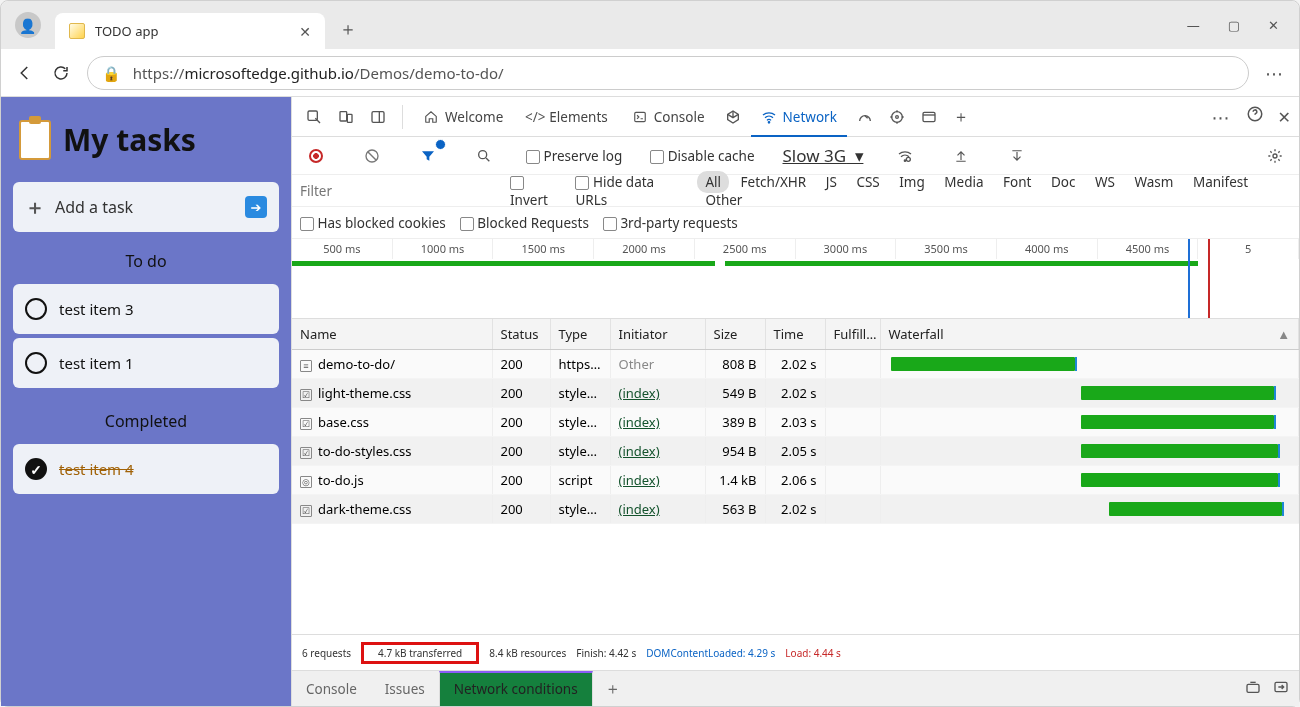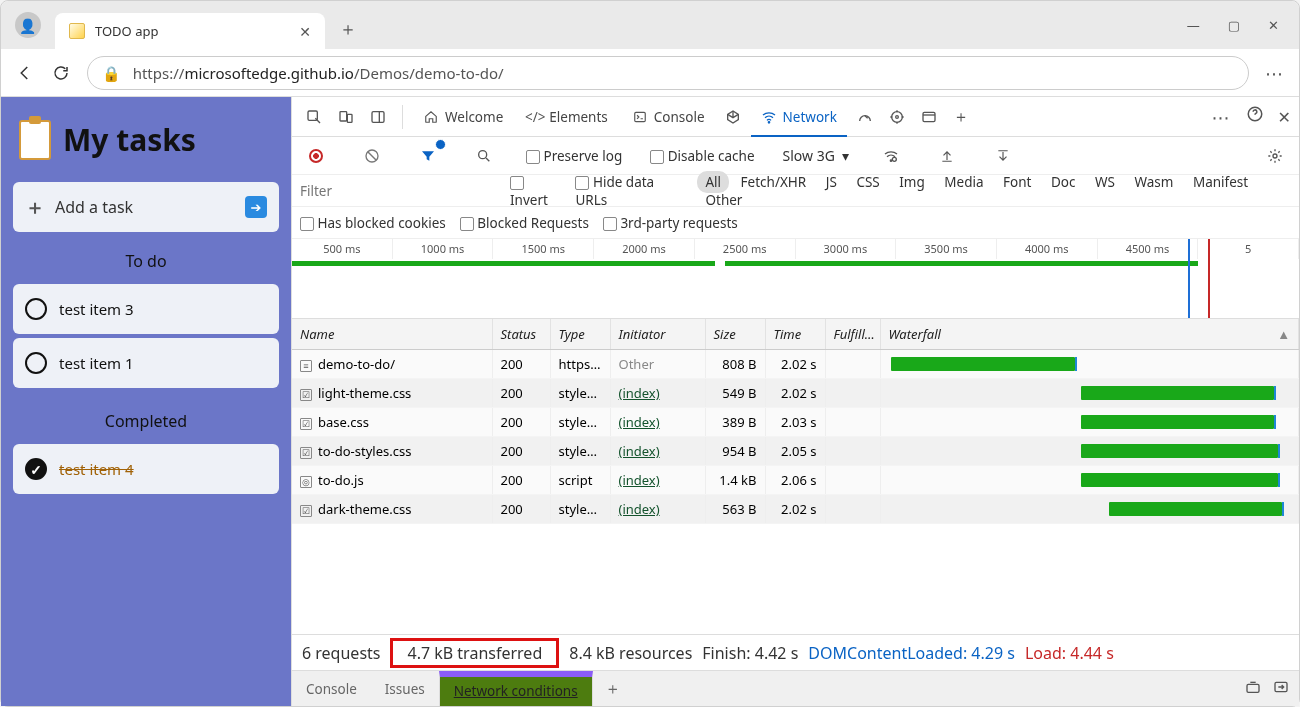--- a/index.html
+++ b/index.html
@@ -58,64 +58,64 @@
 .dt-right span { cursor: pointer; }
 .icbtn { width: 28px; height: 28px; display: inline-flex; align-items: center; justify-content: center; color: #555; cursor: pointer; border-radius: 3px; }
 .icbtn.active { color:#0a63c4; }
 
 
 .net-bar { height: 38px; border-bottom: 1px solid #eee; display: flex; align-items: center; padding: 0 10px; gap: 28px; font-size: 13.5px; color: #333; }
 .net-bar .rec { width: 14px; height: 14px; border: 2px solid #c62828; border-radius: 50%; background: radial-gradient(circle,#c62828 40%,transparent 42%); }
 .net-bar .funnel { position: relative; }
 .net-bar .funnel::after { content: ""; position: absolute; top: -3px; right: -4px; width: 9px; height: 9px; background: #0a63c4; border-radius: 50%; border:1px solid #fff; }
 .cbx { width: 14px; height: 14px; border: 1px solid #888; border-radius: 2px; display: inline-block; vertical-align: middle; }
-.net-bar select, .throttle { border: none; background: transparent; font-size: 14px; }
+.net-bar select, .throttle { border: none; background: transparent; font-size: 17px; text-decoration: underline; }
 .gear { margin-left: auto; }
 
 
 .filter-row { height: 32px; border-bottom: 1px solid #eee; display: flex; align-items: center; padding: 0 8px; gap: 12px; font-size: 13.5px; color: #333; }
 .filter-row .finput { border: none; outline: none; font-size: 13.5px; color: #666; width: 200px; }
 .pill { padding: 2px 8px; border-radius: 3px; cursor: pointer; }
 .pill.active { background: #ddd; border-radius: 10px; }
 .filter-row .divv { width:1px; height:18px; background:#ddd; }
 .ck-row { height: 32px; border-bottom: 1px solid #eee; display: flex; align-items: center; padding: 0 8px; gap: 14px; font-size: 13.5px; color: #333; }
 
 
 .overview { height: 80px; border-bottom: 1px solid #ddd; position: relative; }
 .overview .ticks { position: absolute; top: 0; left: 0; right: 0; height: 20px; display: flex; font-size: 11px; color: #555; }
 .overview .ticks div { flex: 1; text-align: center; border-right: 1px solid #eee; padding-top: 2px; }
 .overview .band { position: absolute; top: 22px; height: 5px; background: #19a819; }
 .overview .marker { position: absolute; top: 0; bottom: 0; width: 2px; }
 
 
 .tbl { flex: 1; overflow: auto; position: relative; }
 .tbl table { width: 100%; border-collapse: collapse; font-size: 13px; table-layout: fixed; }
-.tbl th { text-align: left; padding: 6px 8px; background: #f4f4f4; border-bottom: 1px solid #ccc; border-right: 1px solid #e2e2e2; font-weight: 400; color: #222; position: sticky; top:0;font-style:italic; }
+.tbl th { text-align: left; padding: 6px 8px; background: #f4f4f4; border-bottom: 1px solid #ccc; border-right: 1px solid #e2e2e2; font-weight: 400; color: #222; position: sticky; top:0; }
 .tbl th.wf { text-align:left; }
 .tbl td { padding: 4px 8px; border-right: 1px solid #eee; border-bottom: 1px solid #f4f4f4; white-space: nowrap; overflow: hidden; text-overflow: ellipsis; }
 .tbl tbody tr:nth-child(odd) { background: #fafafa; }
 .tbl tbody tr:nth-child(even) { background: #f1f1f1; }
 .tbl td.size, .tbl td.time { text-align: right; }
 .tbl .ico-file { display: inline-block; width: 12px; height: 12px; border: 1px solid #888; margin-right: 6px; vertical-align: middle; border-radius: 1px; font-size: 9px; line-height: 10px; text-align: center; color: #555; }
 .tbl a { color: #14532d; text-decoration: underline; }
 .tbl .other { color: #888; }
 .wfcell { position: relative; height: 20px; }
 .wfbar { position: absolute; top: 3px; height: 14px; background: #19a819; border-radius: 1px; }
 .wfbar::after{ content:""; position:absolute; right:-2px; top:0; bottom:0; width:2px; background:#1e87d6; }
 
 
-.status { height: 36px; border-top: 1px solid #ddd; display: flex; align-items: center; padding: 0 10px; gap: 10px; font-size: 16px; color: #333; }
+.status { height: 36px; border-top: 1px solid #ddd; display: flex; align-items: center; padding: 0 10px; gap: 10px; font-size: 10px; color: #333; }
 .status .hl { border: 3px solid #d11; padding: 1px 14px; }
 .status .dom { color: #0a63c4; }
 .status .load { color: #c62828; }
 
 
 .drawer { height: 36px; border-top: 1px solid #ddd; display: flex; align-items: center; font-size: 13.5px; color: #666; }
 .drawer .dtab { padding: 0 14px; height: 100%; display: flex; align-items: center; cursor: pointer; }
-.drawer .dtab.active { background: #4d7c0f; color: #222; border-top: 6px solid #8b5cf6; margin-top:-1px; border-left:1px solid #ddd; border-right:1px solid #ddd;text-decoration:underline;}
+.drawer .dtab.active { background: #15803d; color: #222; border-top: 2px solid #8b5cf6; margin-top:-1px; border-left:1px solid #ddd; border-right:1px solid #ddd;}
 .drawer .dplus { padding: 0 12px; font-size: 16px; cursor: pointer; }
 .drawer .dright { margin-left: auto; display: flex; gap: 12px; padding-right: 10px; }
 
 .arrow svg, .ico svg { display:block; }
 </style>
 </head>
 <body>
 
 <div class="window">
 

